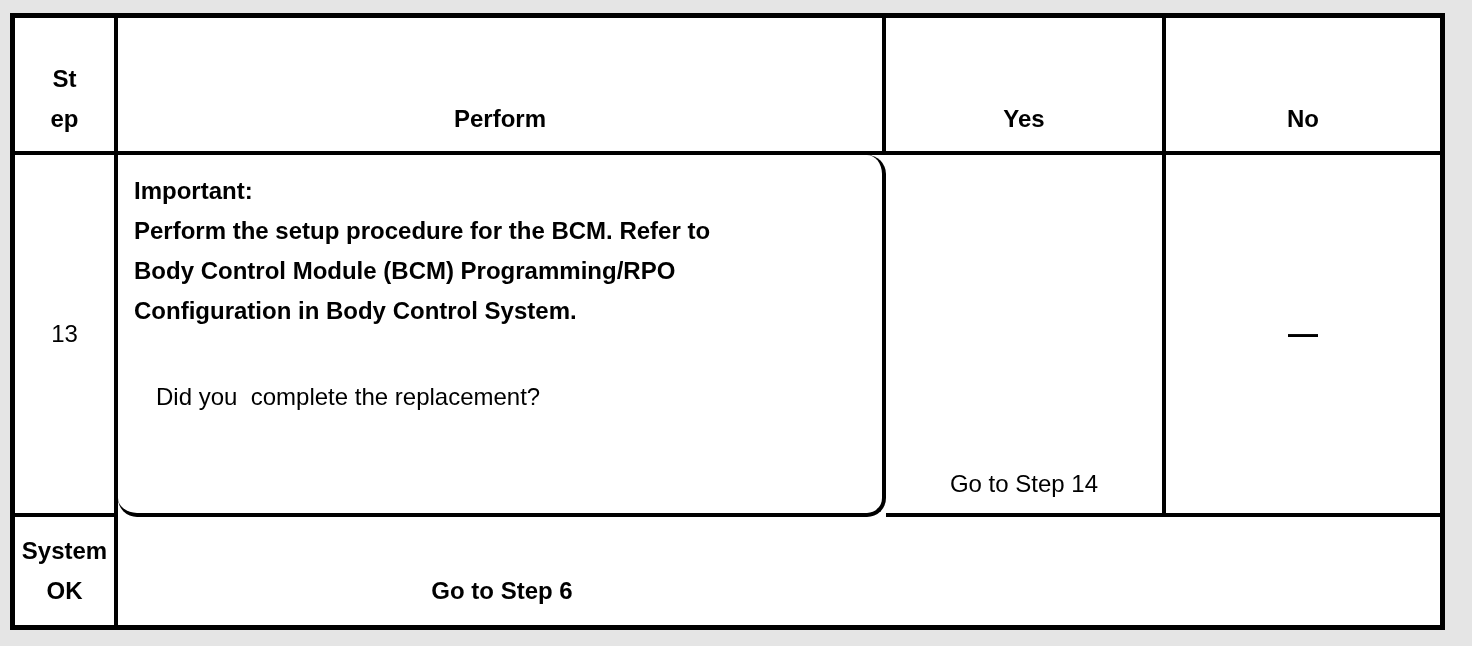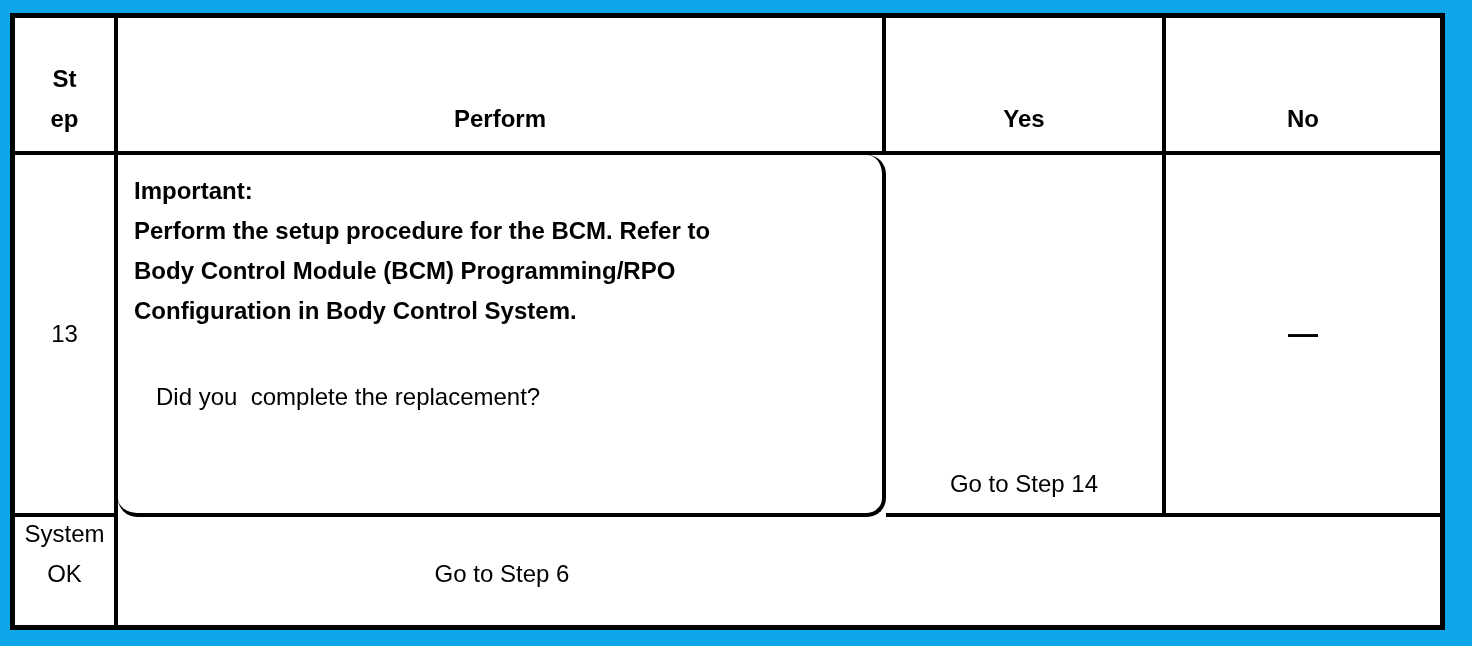--- a/index.html
+++ b/index.html
@@ -10,21 +10,21 @@
     height: 646px;
     overflow: hidden;
     font-family: "Liberation Sans", "DejaVu Sans", sans-serif;
     color: #000000;
     -webkit-font-smoothing: antialiased;
   }
   .page {
     position: relative;
     width: 1472px;
     height: 646px;
-    background: #0ea5e9;
+    background: #e5e5e5;
   }
   .diag-table {
     position: absolute;
     left: 10px;
     top: 13px;
     width: 1435px;
     height: 617px;
     box-sizing: border-box;
     border: 5px solid #000000;
     display: grid;
@@ -88,21 +88,21 @@
   }
 
   
   .result-bottom {
     display: flex;
     align-items: flex-end;
     justify-content: center;
     text-align: center;
   }
   .pad-b-24 { padding-bottom: 9px; }
-  .pad-b-14 { padding-bottom: 31px; }
+  .pad-b-14 { padding-bottom: 14px; font-weight: bold; }
   .result-center {
     display: flex;
     align-items: center;
     justify-content: center;
   }
   .dash {
     font-weight: bold;
     font-size: 30px;
     line-height: 30px;
   }

